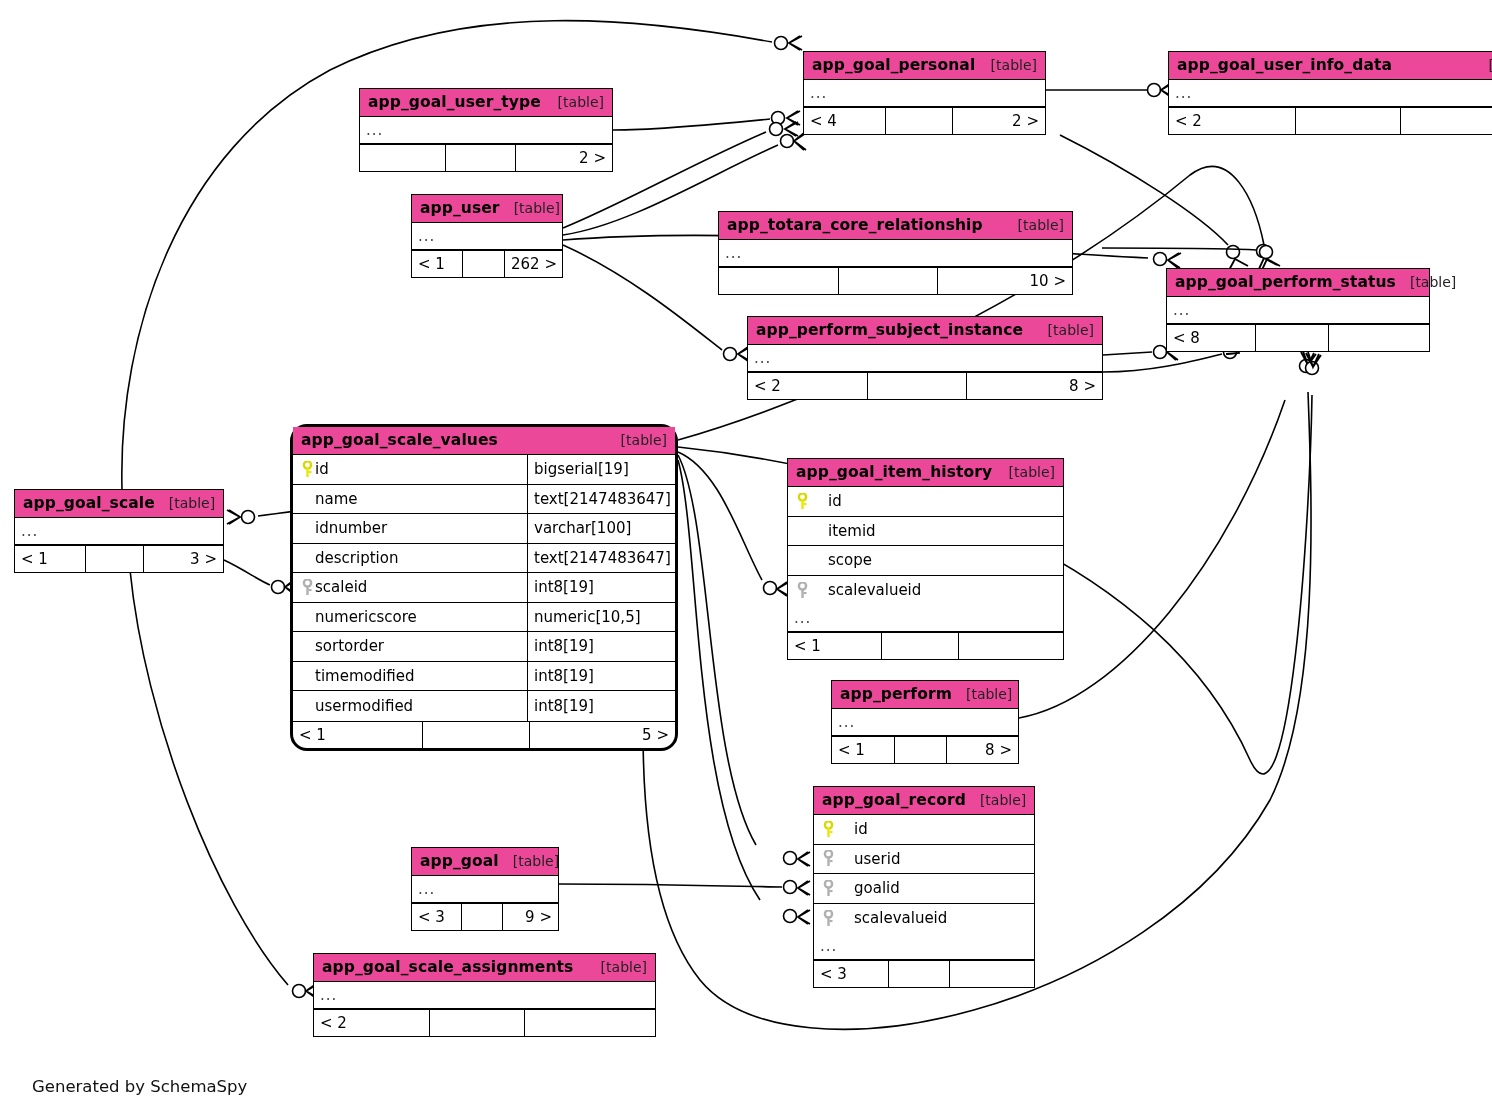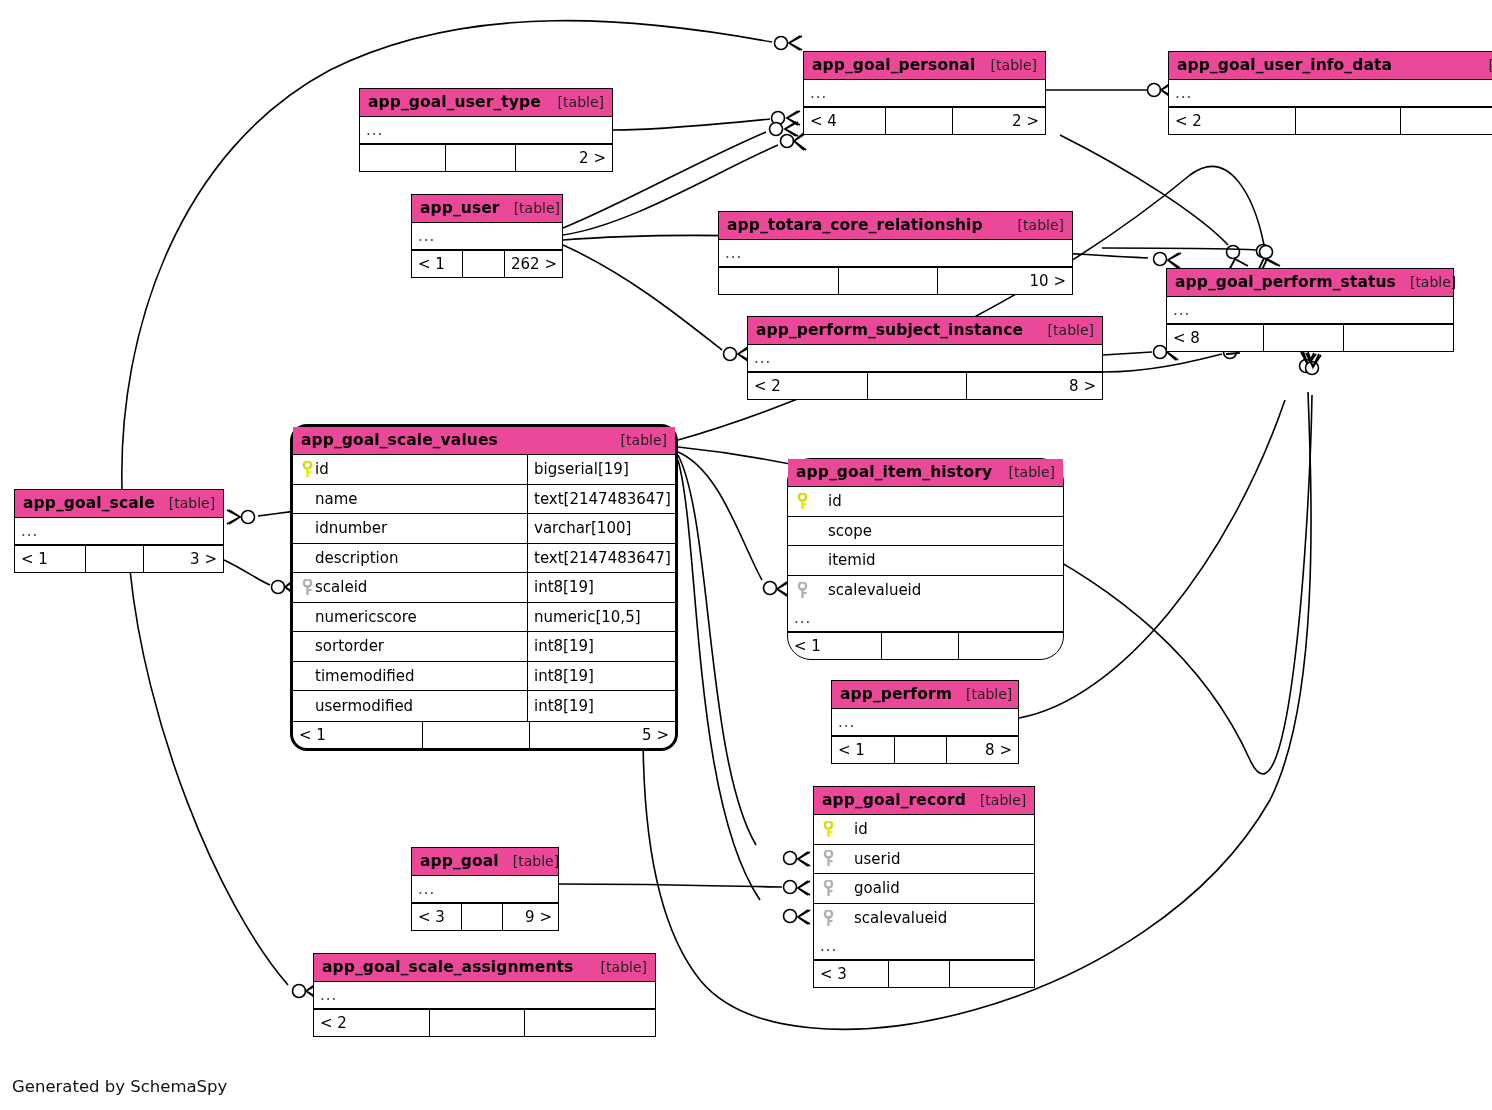--- a/index.html
+++ b/index.html
@@ -147,21 +147,21 @@
   }
   .foot-cell:last-child {
     border-right: none;
   }
   .foot-left  { flex: 0 0 34%; justify-content: flex-start; }
   .foot-mid   { flex: 0 0 28%; justify-content: center; }
   .foot-right { flex: 1 1 auto; justify-content: flex-end; }
 
   .credit {
     position: absolute;
-    left: 12px;
+    left: 32px;
     top: 1077px;
     font-size: 16.5px;
     color: #111111;
     white-space: nowrap;
   }
 </style>
 </head>
 <body>
 
 <div id="diagram-root">
@@ -355,21 +355,21 @@
       <span class="tbl-kind">[table]</span>
     </div>
     <div class="ellipsis-row">...</div>
     <div class="foot">
       <div class="foot-cell foot-left"></div>
       <div class="foot-cell foot-mid"></div>
       <div class="foot-cell foot-right">10 &gt;</div>
     </div>
   </div>
 
-  <div class="tbl" style="left:1166px; top:268px; width:288px;">
+  <div class="tbl" style="left:1166px; top:268px; width:264px;">
     <div class="tbl-head">
       <span class="tbl-name">app_goal_perform_status</span>
       <span class="tbl-kind">[table]</span>
     </div>
     <div class="ellipsis-row">...</div>
     <div class="foot">
       <div class="foot-cell foot-left">&lt; 8</div>
       <div class="foot-cell foot-mid"></div>
       <div class="foot-cell foot-right"></div>
     </div>
@@ -494,48 +494,48 @@
       <span class="tbl-kind">[table]</span>
     </div>
     <div class="ellipsis-row">...</div>
     <div class="foot">
       <div class="foot-cell foot-left">&lt; 1</div>
       <div class="foot-cell foot-mid"></div>
       <div class="foot-cell foot-right">3 &gt;</div>
     </div>
   </div>
 
-  <div class="tbl" style="left:787px; top:458px; width:277px;border-radius:24px;">
+  <div class="tbl" style="left:787px; top:458px; width:277px;">
     <div class="tbl-head">
       <span class="tbl-name">app_goal_item_history</span>
       <span class="tbl-kind">[table]</span>
     </div>
     <div class="tbl-rows">
       <div class="trow">
         <div class="tcell-name">
           <span class="keyslot">
             <svg width="11" height="17" viewBox="0 0 11 17">
                 <circle cx="5.5" cy="4" r="3.6" fill="none" stroke="#d8d800" stroke-width="2.4"></circle>
                 <rect x="4.3" y="6.5" width="2.4" height="9.5" fill="#e8e800"></rect>
                 <rect x="6.5" y="10" width="3" height="2.1" fill="#e8e800"></rect>
               </svg>
           </span>
           <span class="namepad" style="padding-left:18px;">id</span>
         </div>
       </div>
       <div class="trow">
         <div class="tcell-name">
           <span class="keyslot"></span>
+          <span class="namepad" style="padding-left:18px;">itemid</span>
+        </div>
+      </div>
+      <div class="trow">
+        <div class="tcell-name">
+          <span class="keyslot"></span>
           <span class="namepad" style="padding-left:18px;">scope</span>
-        </div>
-      </div>
-      <div class="trow">
-        <div class="tcell-name">
-          <span class="keyslot"></span>
-          <span class="namepad" style="padding-left:18px;">itemid</span>
         </div>
       </div>
       <div class="trow">
         <div class="tcell-name">
           <span class="keyslot">
             <svg width="11" height="17" viewBox="0 0 11 17">
                 <circle cx="5.5" cy="4" r="3.6" fill="none" stroke="#b0b0b0" stroke-width="2.4"></circle>
                 <rect x="4.3" y="6.5" width="2.4" height="9.5" fill="#b0b0b0"></rect>
                 <rect x="6.5" y="10" width="3" height="2.1" fill="#b0b0b0"></rect>
               </svg>

